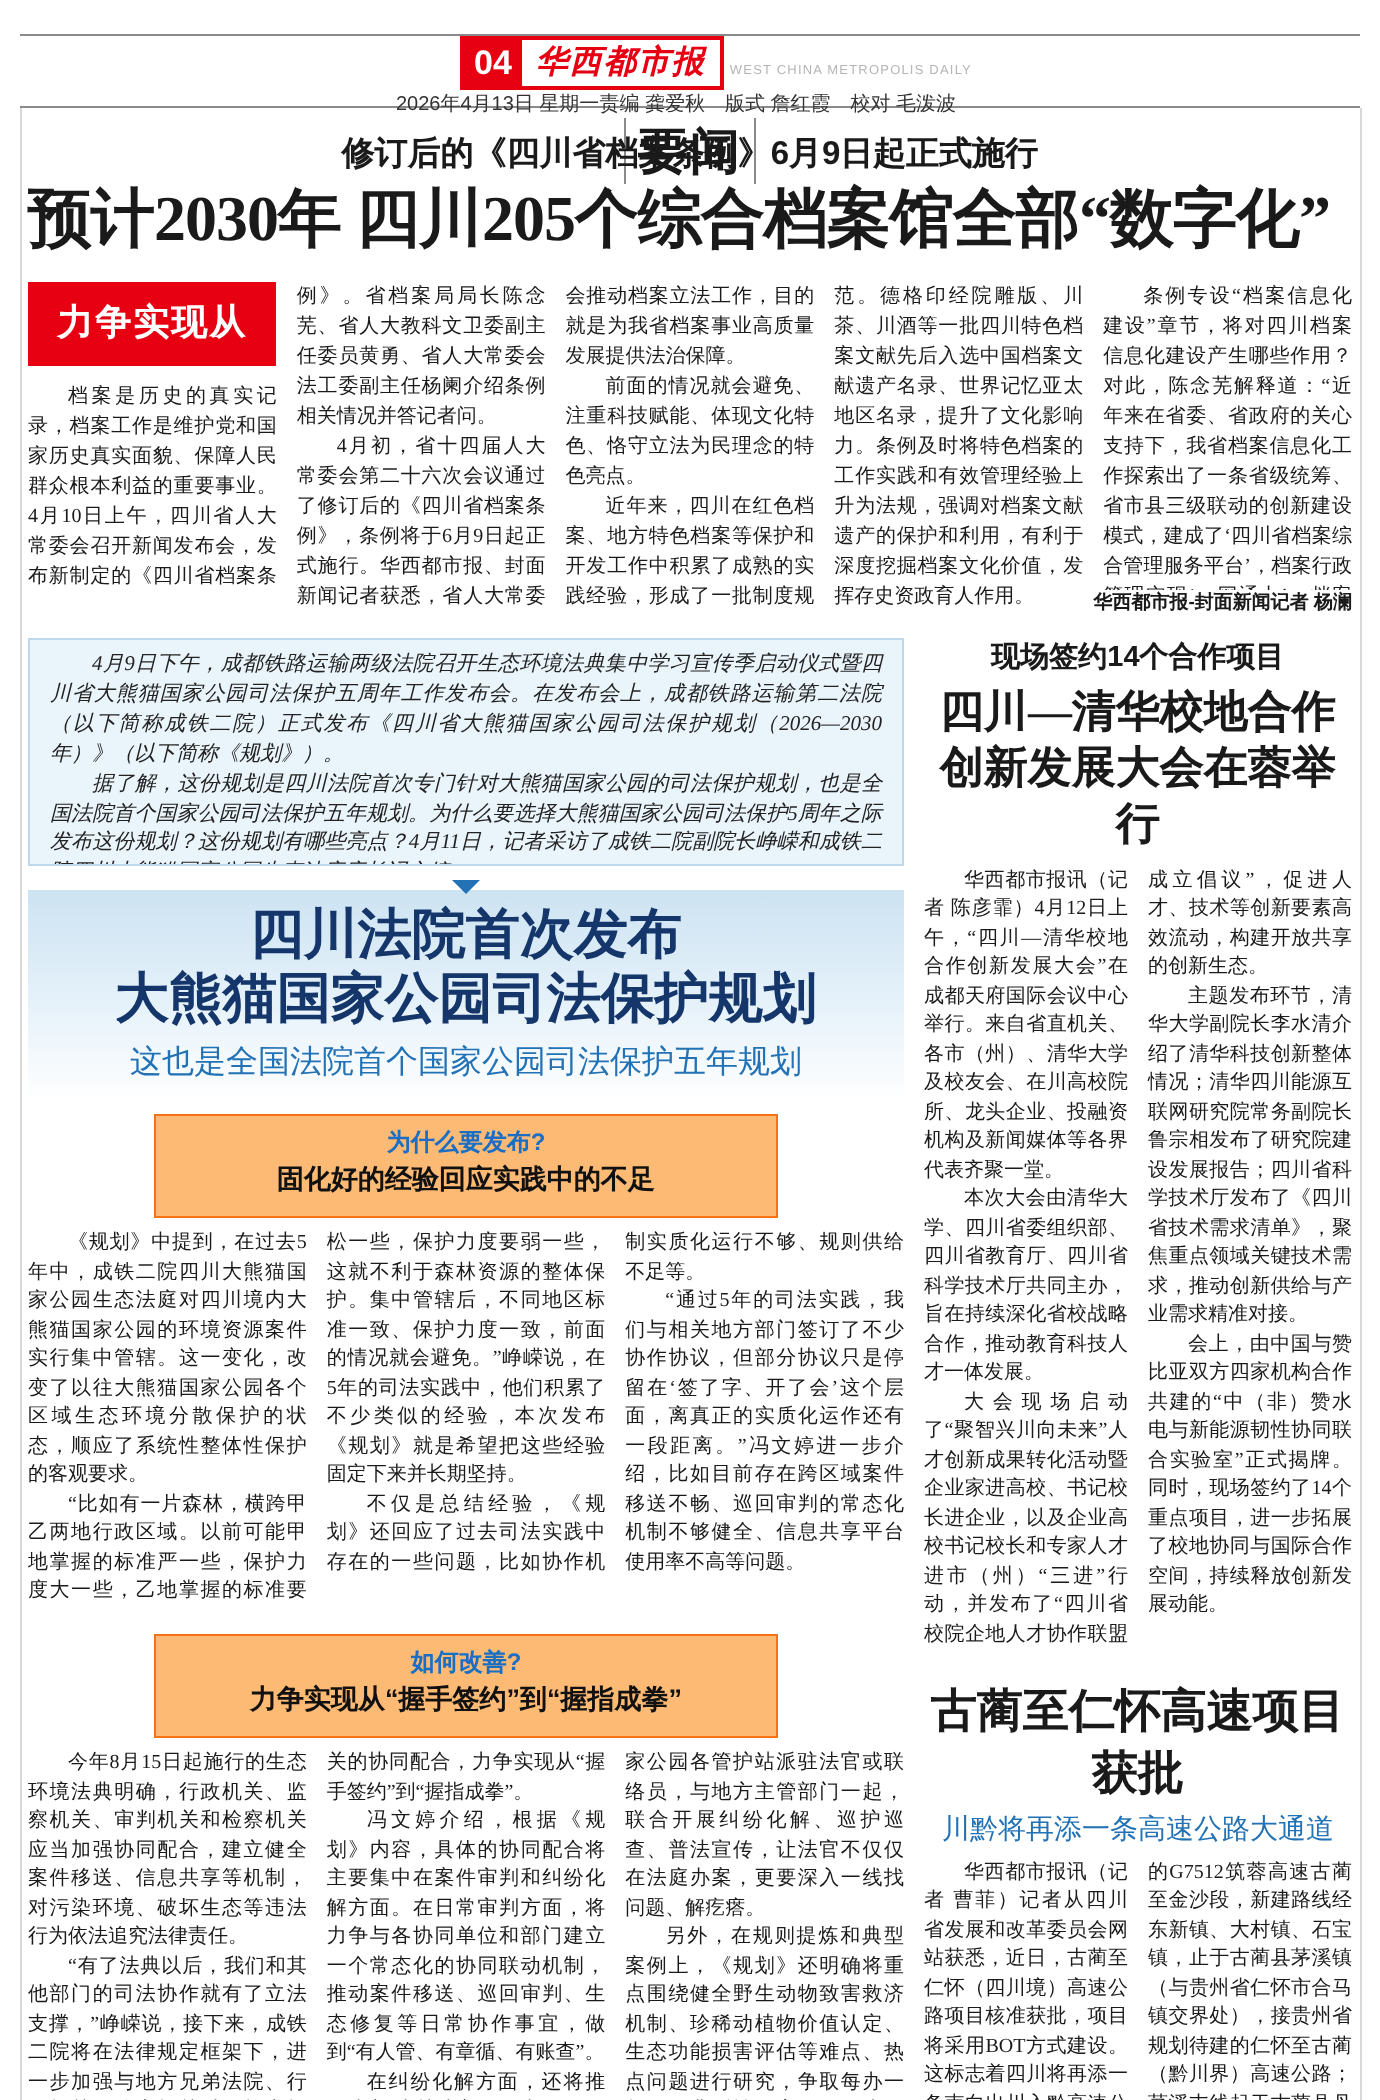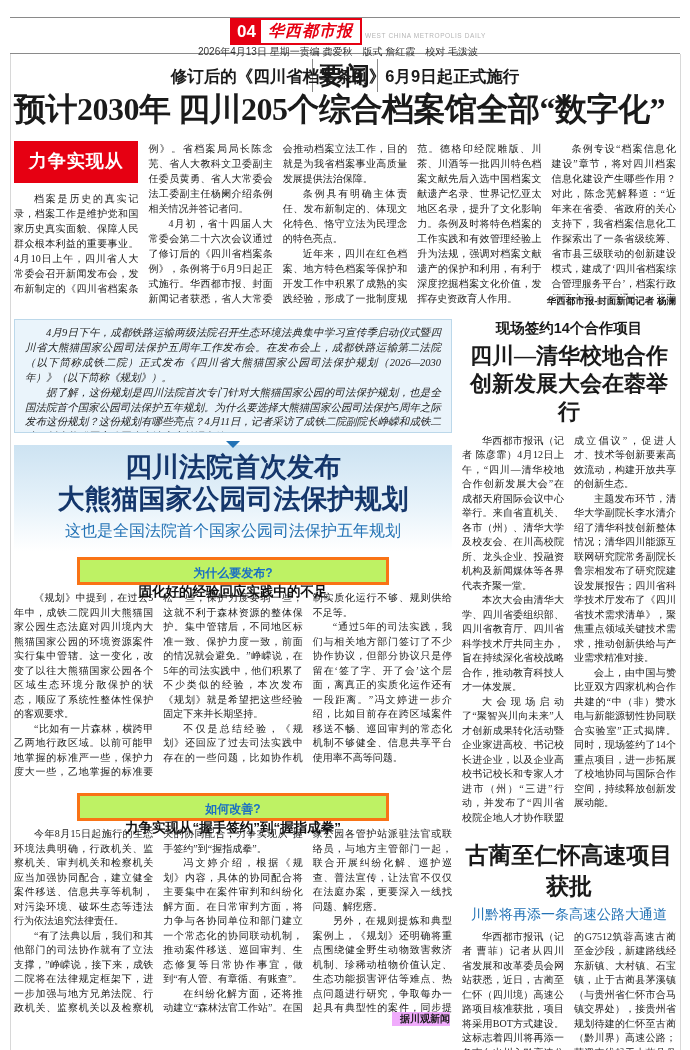--- a/index.html
+++ b/index.html
@@ -57,22 +57,22 @@
   .intro-box { background:#eaf4fb; border:1px solid #bcd8ea; padding:6px 10px;
     height:114px; overflow:hidden; font-style:italic; font-size:10.5px;
     line-height:1.42; text-align:justify; color:#222; }
   .divider { text-align:center; height:10px; margin:1px 0; }
   .tri-down { display:inline-block; width:0; height:0; border-left:7px solid transparent;
     border-right:7px solid transparent; border-top:7px solid #2272b5; }
   .panda-panel { height:106px; background:linear-gradient(180deg,#cde3f2 0%,#e6f2fa 55%,#ffffff 100%);
     text-align:center; padding-top:7px; }
   .panda-h1 { font-size:27px; font-weight:bold; color:#14366b; line-height:1.18; }
   .panda-sub { font-size:16px; color:#2272b5; font-family:"Liberation Sans",sans-serif; margin-top:5px; }
-  .qa-box { width:312px; margin:6px auto 6px; border:3px solid #f97316; background:#bef264;
-    text-align:center; padding:5px 0 6px; height:28px; }
+  .qa-box { width:312px; margin:6px auto 6px; border:1px solid #f97316; background:#fdba74;
+    text-align:center; padding:5px 0 6px; height:52px; }
   .qa-q { color:#1a6fc4; font-family:"Liberation Sans",sans-serif; font-weight:bold; font-size:12px; }
   .qa-a { font-family:"Liberation Sans",sans-serif; font-weight:bold; font-size:13.5px;
     color:#111; margin-top:1px; }
   .body-cols { column-count:3; column-gap:10px; overflow:hidden;
     font-size:10px; line-height:1.45; text-align:justify; }
   .panda-body1 { height:196px; }
   .panda-body2-wrap { position:relative; }
   .panda-body2 { height:200px; }
   .credit { position:absolute; right:2px; bottom:1px; background:#f0abfc;
     font-family:Liberation Sans, sans-serif; font-weight:bold; font-size:10px; padding-left:8px; }
@@ -115,21 +115,21 @@
 
     <div class="lead-kicker">修订后的《四川省档案条例》6月9日起正式施行</div>
     <h1 class="lead-headline">预计2030年 四川205个综合档案馆全部“数字化”</h1>
 
     <div class="lead-wrap">
       <div class="lead-body">
         <div class="vpd-label">力争实现从</div>
         <div>
             <p>档案是历史的真实记录，档案工作是维护党和国家历史真实面貌、保障人民群众根本利益的重要事业。4月10日上午，四川省人大常委会召开新闻发布会，发布新制定的《四川省档案条例》。省档案局局长陈念芜、省人大教科文卫委副主任委员黄勇、省人大常委会法工委副主任杨阑介绍条例相关情况并答记者问。</p>
             <p>4月初，省十四届人大常委会第二十六次会议通过了修订后的《四川省档案条例》，条例将于6月9日起正式施行。华西都市报、封面新闻记者获悉，省人大常委会推动档案立法工作，目的就是为我省档案事业高质量发展提供法治保障。</p>
-            <p>条例具有明确主体责任、发布新制定的、体现文化特色、恪守立法为民理念的特色亮点。</p>
+            <p>前面的情况就会避免、注重科技赋能、体现文化特色、恪守立法为民理念的特色亮点。</p>
             <p>近年来，四川在红色档案、地方特色档案等保护和开发工作中积累了成熟的实践经验，形成了一批制度规范。德格印经院雕版、川茶、川酒等一批四川特色档案文献先后入选中国档案文献遗产名录、世界记忆亚太地区名录，提升了文化影响力。条例及时将特色档案的工作实践和有效管理经验上升为法规，强调对档案文献遗产的保护和利用，有利于深度挖掘档案文化价值，发挥存史资政育人作用。</p>
             <p>条例专设“档案信息化建设”章节，将对四川档案信息化建设产生哪些作用？对此，陈念芜解释道：“近年来在省委、省政府的关心支持下，我省档案信息化工作探索出了一条省级统筹、省市县三级联动的创新建设模式，建成了‘四川省档案综合管理服务平台’，档案行政管理实现‘一网通办’，档案目录数据实现‘一网统管’，群众查档实现‘一站式服务’，82个市县综合档案馆建成数字档案馆，档案信息化建设取得突破性进展，《条例》出台为深入推进档案信息化建设提供了有力保障。”</p>
           </div>
       </div>
       <div class="lead-byline">华西都市报-封面新闻记者 杨澜</div>
     </div>
 
     <div class="main-grid">
 
       <div class="left-col">

